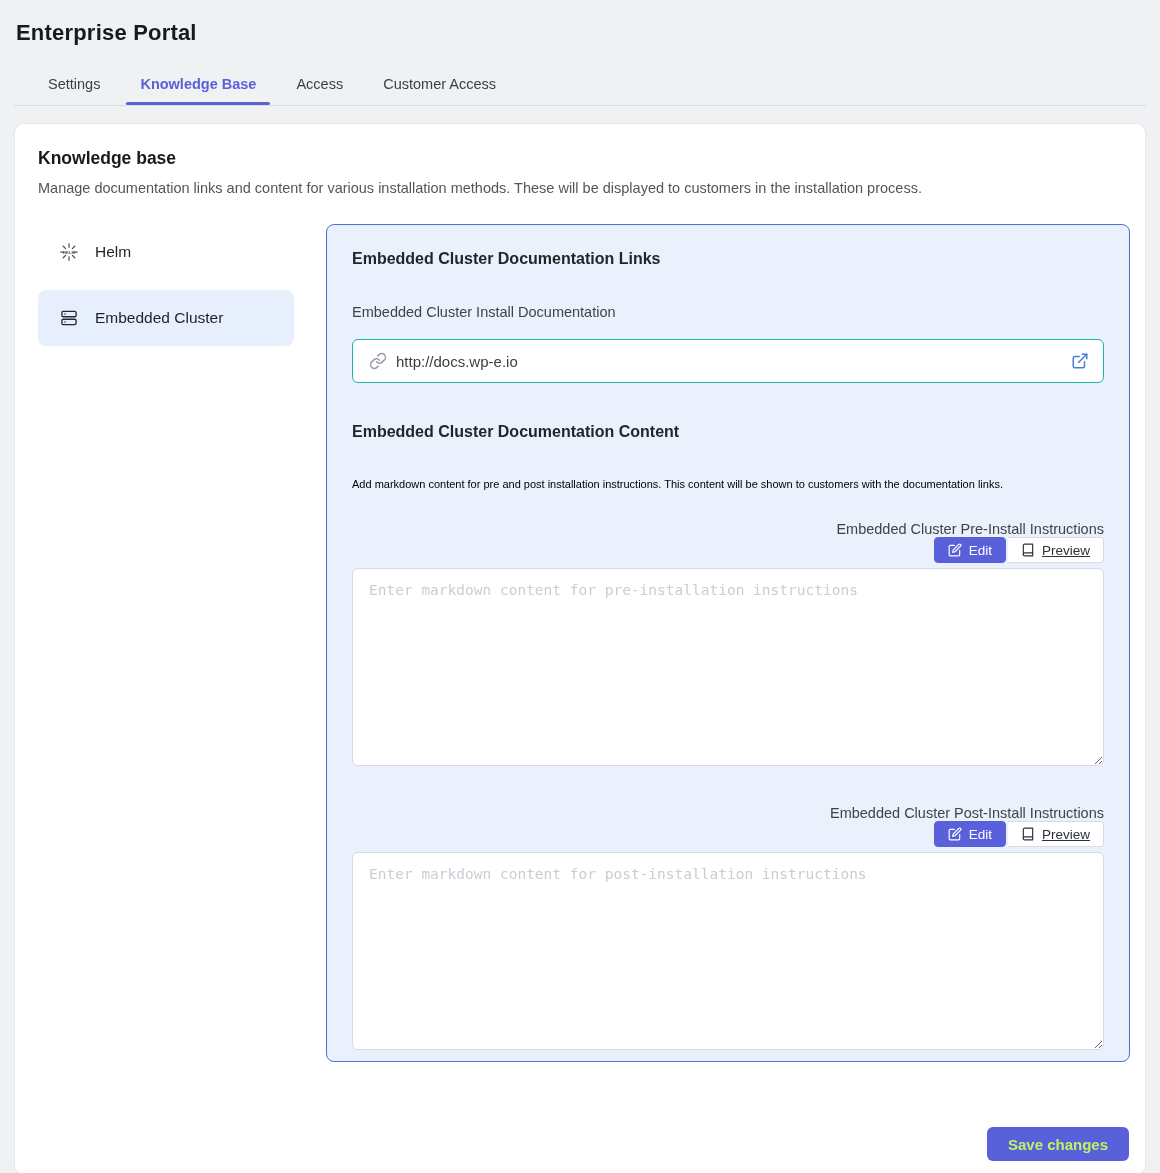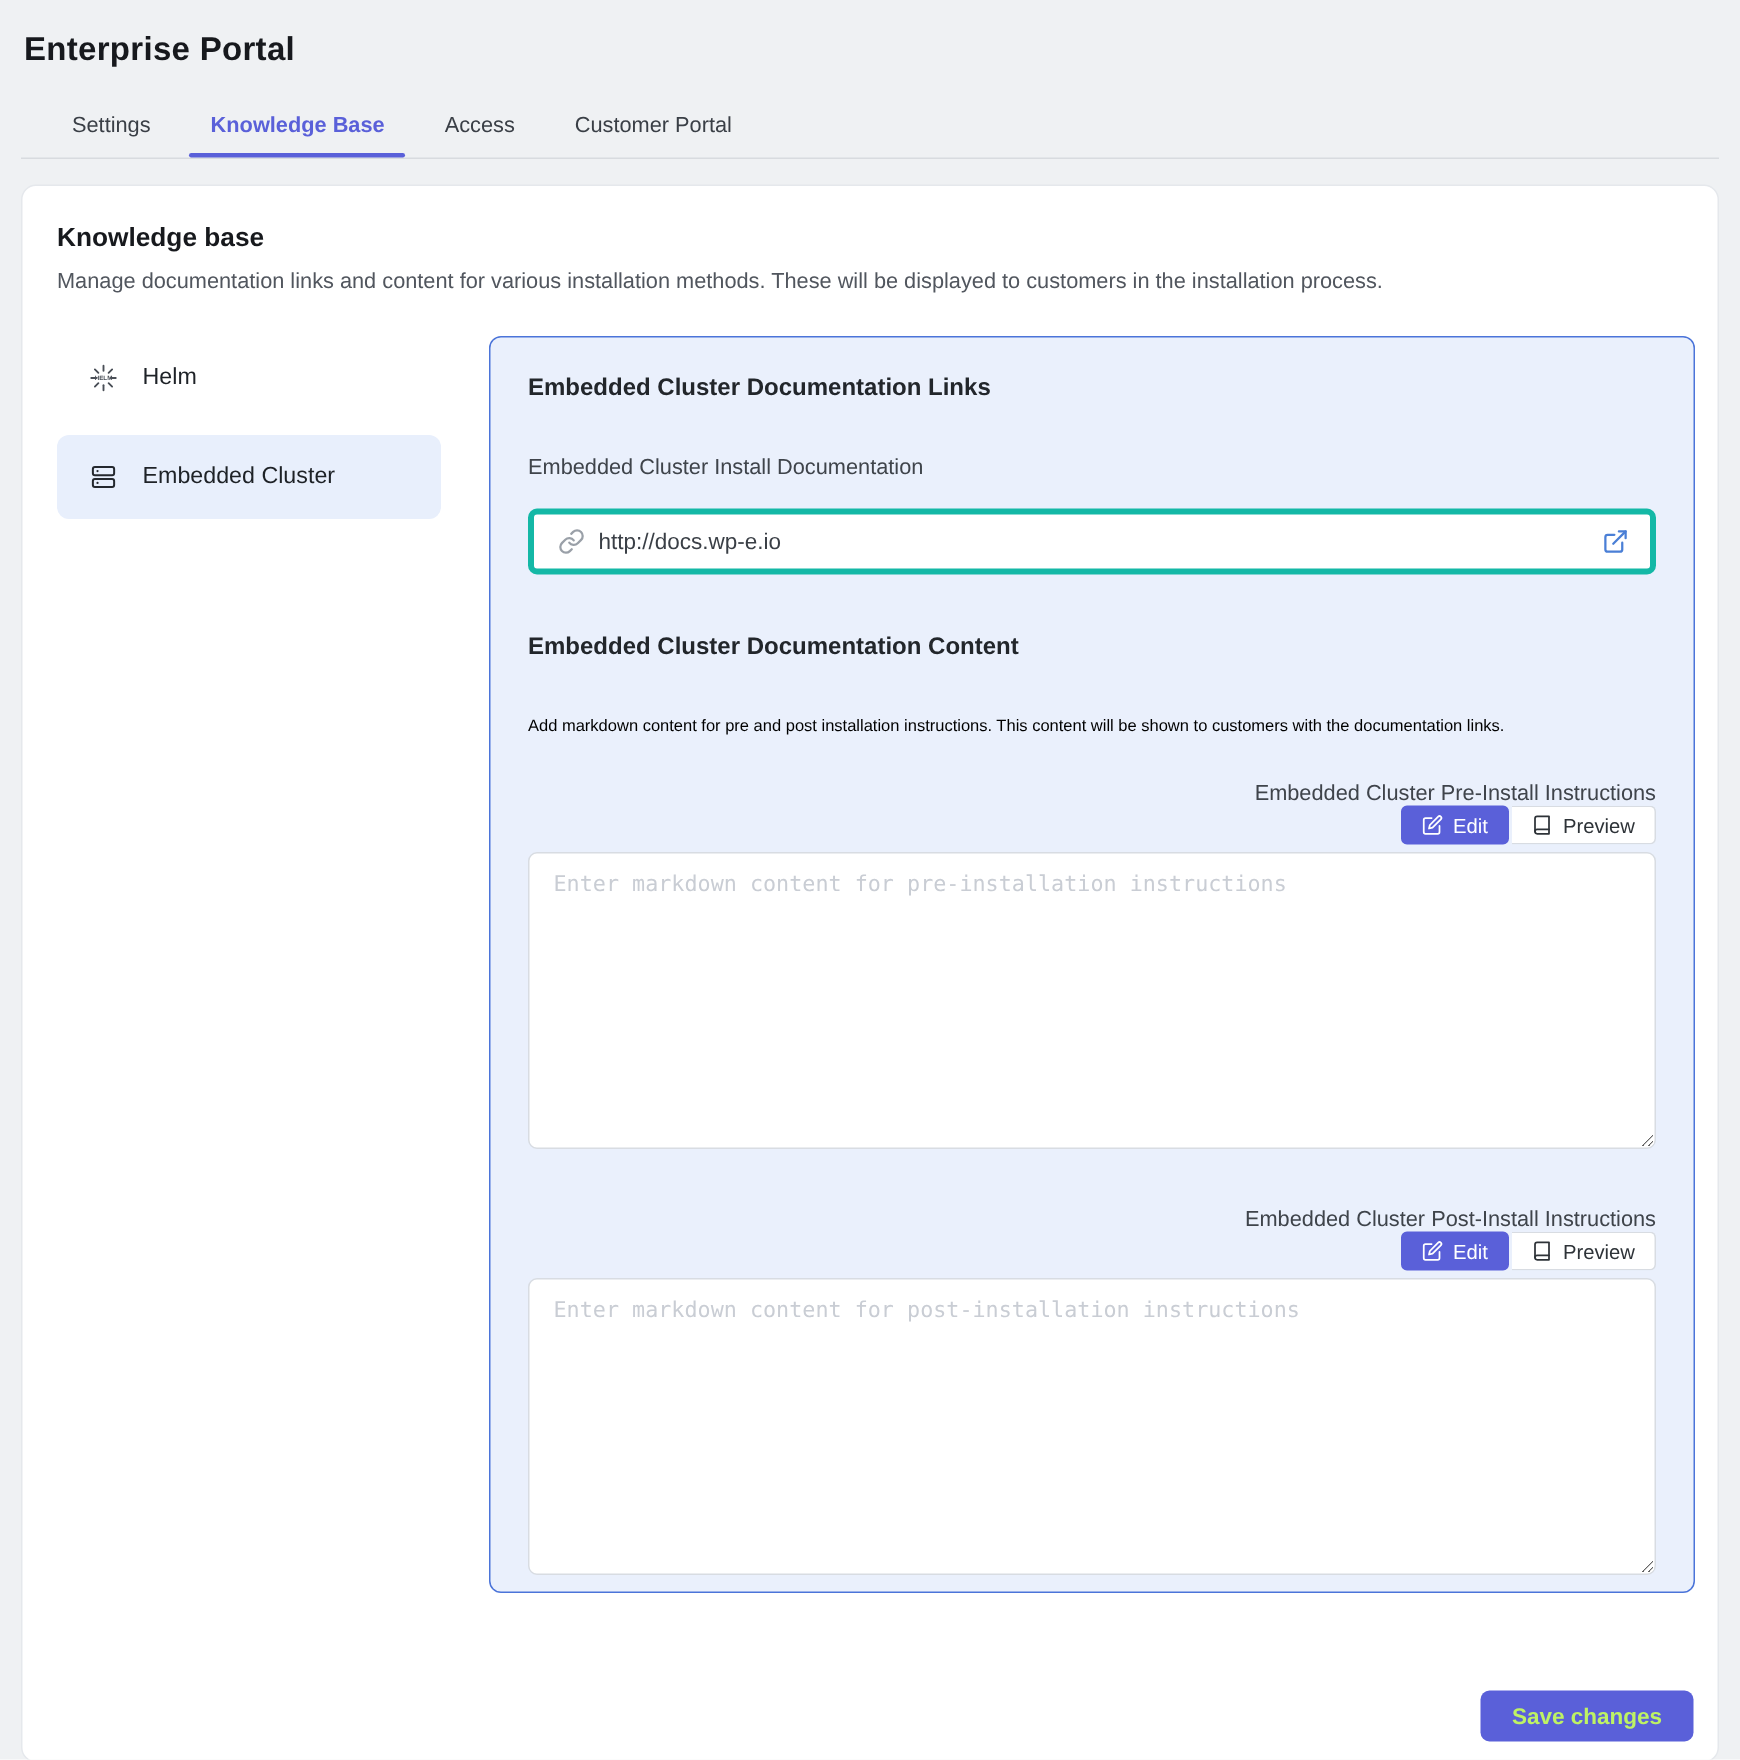--- a/index.html
+++ b/index.html
@@ -58,21 +58,21 @@
     flex: 1; background: var(--panel-bg, #eaf0fc);
     border: 1px solid var(--panel-border, #4b74d9);
     border-radius: 8px; padding: 25px 25px 26px; height: 838px;
   }
   .panel-title { font-size: 16px; font-weight: 700; color: #22262b; }
   .field-label { font-size: 14.5px; color: #3f444b; }
 
   .url-label { margin-top: 36px; }
   .url-row {
     margin-top: 19px; height: 44px; background: #fff;
-    border: 4px solid #14b8a6; border-radius: 6px;
+    border: 1px solid #14b8a6; border-radius: 6px;
     display: flex; align-items: center; padding: 0 14px 0 16px; gap: 9px;
   }
   .url-input {
     flex: 1; border: none; outline: none; font-size: 15px; color: #3a3f46;
     font-family: "Liberation Sans", sans-serif; background: transparent;
   }
   .icon-btn { background: none; border: none; cursor: pointer; display: flex; align-items: center; padding: 0; }
 
   .content-title { margin-top: 40px; }
   .content-desc { font-size: 11px; color: #000000; margin-top: 33px; line-height: 20px; max-width: 760px; }
@@ -86,21 +86,21 @@
   }
   .seg-btn {
     display: flex; align-items: center; gap: 7px; font-size: 13.5px;
     border: 1px solid #d8dce2; background: #fff; color: #2e3338;
     padding: 0 13px; cursor: pointer; font-family: inherit;
   }
   .seg-btn.edit {
     background: var(--accent, #5a60d9); border-color: var(--accent, #5a60d9);
     color: #fff; border-radius: 4px; margin-right: 2px;
   }
-  .seg-btn.preview { border-radius: 0 4px 4px 0; border-left: none; }
+  .seg-btn.preview { border-radius: 0 4px 4px 0; border-left: none; text-decoration: underline; }
 
   textarea.md-area {
     display: block; width: 100%; height: 198px; margin-top: 5px;
     background: #fff; border: 1px solid #d8dce2; border-radius: 6px;
     padding: 13px 16px; font-family: "DejaVu Sans Mono", "Liberation Mono", monospace;
     font-size: 14.5px; color: #3a3f46; resize: vertical; outline: none;
   }
   textarea.md-area::placeholder { color: #c9cdd4; }
 
   
@@ -116,21 +116,21 @@
 <body>
 
 <div class="page">
 
   <div class="app-title">Enterprise Portal</div>
 
   <div class="tabs">
     <div class="tab">Settings</div>
     <div class="tab active">Knowledge Base</div>
     <div class="tab">Access</div>
-    <div class="tab">Customer Portal</div>
+    <div class="tab">Customer Access</div>
   </div>
   <div class="divider"></div>
 
   <div class="card">
     <div class="card-heading">Knowledge base</div>
     <div class="card-desc">Manage documentation links and content for various installation methods. These will be displayed to customers in the installation process.</div>
 
     <div class="content-row">
 
       <div class="side-nav">

